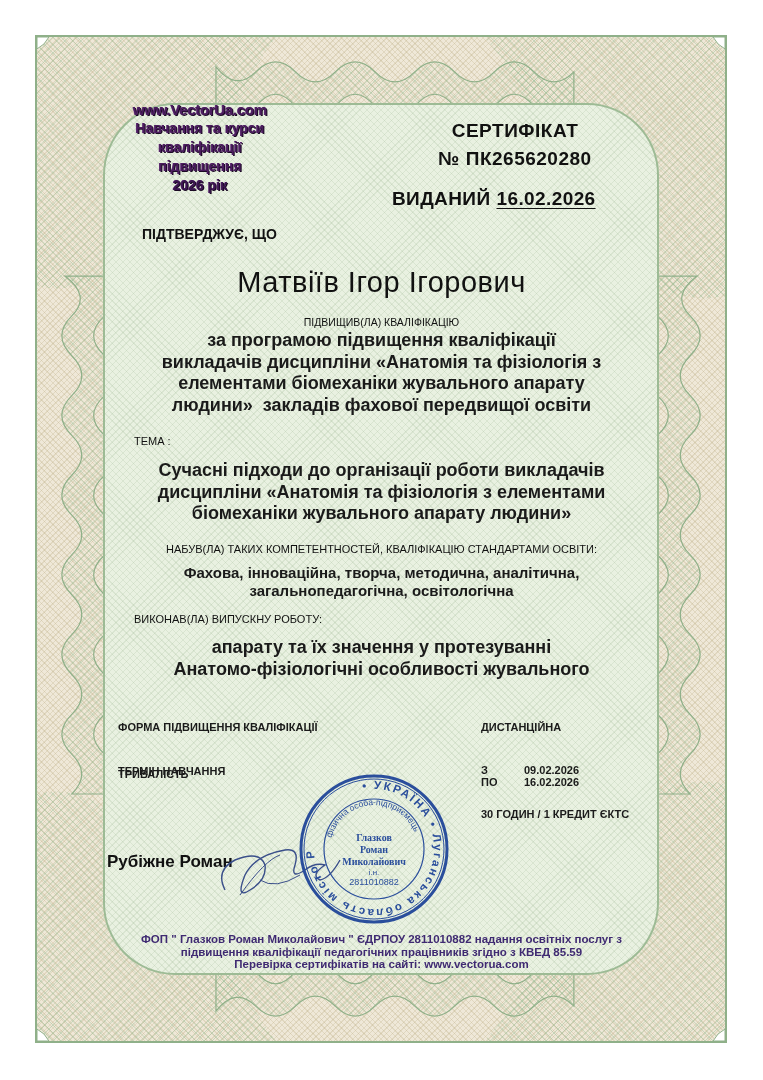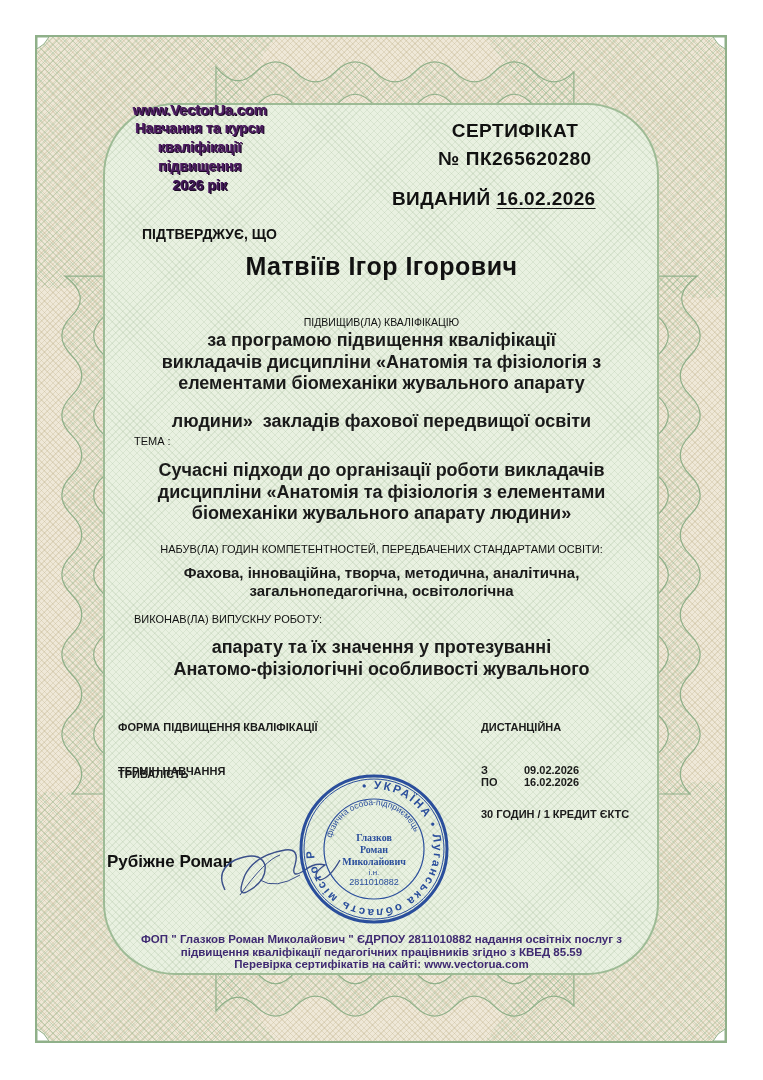--- a/index.html
+++ b/index.html
@@ -35,21 +35,21 @@
   }
   .promo .site { font-size: 15px; letter-spacing: -0.3px; }
   .promo .year { color: #3c1650; }
   .confirm { left: 118px; top: 226px; font-weight: 700; font-size: 14px; color: #111; margin-left: 24px; }
   .title-block { left: 380px; top: 118px; width: 270px; text-align: center; font-weight: 700; }
   .title-block .t1 { font-size: 19px; line-height: 26px; letter-spacing: 0.5px; }
   .title-block .t2 { font-size: 19px; line-height: 30px; letter-spacing: 0.5px; }
   .issued { left: 392px; top: 188px; font-weight: 700; font-size: 19px; letter-spacing: 0.4px; }
   .issued .date { text-decoration: underline; text-underline-offset: 3px; margin-left: 6px; }
   .center { left: 100px; width: 563px; text-align: center; }
-  .name { top: 252px; font-size: 25px; font-weight: 700; letter-spacing: 0.5px; }
+  .name { top: 266px; font-size: 29px; font-weight: 400; letter-spacing: 0.5px; }
   .small-caps { font-size: 10.5px; color: #111; }
   .label-qual { top: 316px; }
   .program { top: 330px; font-size: 18px; font-weight: 700; line-height: 21.5px; color: #1a1a1a; }
   .lbl { left: 134px; font-size: 11px; color: #111; }
   .lbl-theme { top: 435px; }
   .theme { top: 460px; font-size: 18px; font-weight: 700; line-height: 21.5px; color: #1a1a1a; }
   .lbl-comp { top: 543px; left: 100px; width: 563px; text-align: center; font-size: 11px; }
   .comp { top: 564px; font-size: 15px; font-weight: 700; line-height: 18px; color: #1a1a1a; }
   .lbl-work { top: 613px; }
   .work { top: 636px; font-size: 18px; font-weight: 700; line-height: 22px; color: #1a1a1a; }
@@ -114,31 +114,31 @@
 <div class="abs confirm">ПІДТВЕРДЖУЄ, ЩО</div>
 
 <div class="abs center name">Матвіїв Ігор Ігорович</div>
 
 <div class="abs center small-caps label-qual">ПІДВИЩИВ(ЛА) КВАЛІФІКАЦІЮ</div>
 
 <div class="abs center program">
   <div>за програмою підвищення кваліфікації</div>
   <div>викладачів дисципліни «Анатомія та фізіологія з</div>
   <div>елементами біомеханіки жувального апарату</div>
-  <div style="white-space:pre;margin-top:16px;">людини»  закладів фахової передвищої освіти</div>
+  <div style="white-space:pre;">людини»  закладів фахової передвищої освіти</div>
 </div>
 
 <div class="abs lbl lbl-theme">ТЕМА :</div>
 <div class="abs center theme">
   <div>Сучасні підходи до організації роботи викладачів</div>
   <div>дисципліни «Анатомія та фізіологія з елементами</div>
   <div>біомеханіки жувального апарату людини»</div>
 </div>
 
-<div class="abs lbl-comp">НАБУВ(ЛА) ГОДИН КОМПЕТЕНТНОСТЕЙ, ПЕРЕДБАЧЕНИХ СТАНДАРТАМИ ОСВІТИ:</div>
+<div class="abs lbl-comp">НАБУВ(ЛА) ТАКИХ КОМПЕТЕНТНОСТЕЙ, КВАЛІФІКАЦІЮ СТАНДАРТАМИ ОСВІТИ:</div>
 <div class="abs center comp">
   <div>Фахова, інноваційна, творча, методична, аналітична,</div>
   <div>загальнопедагогічна, освітологічна</div>
 </div>
 
 <div class="abs lbl lbl-work">ВИКОНАВ(ЛА) ВИПУСКНУ РОБОТУ:</div>
 <div class="abs center work">
   <div>апарату та їх значення у протезуванні</div>
   <div>Анатомо-фізіологічні особливості жувального</div>
 </div>

